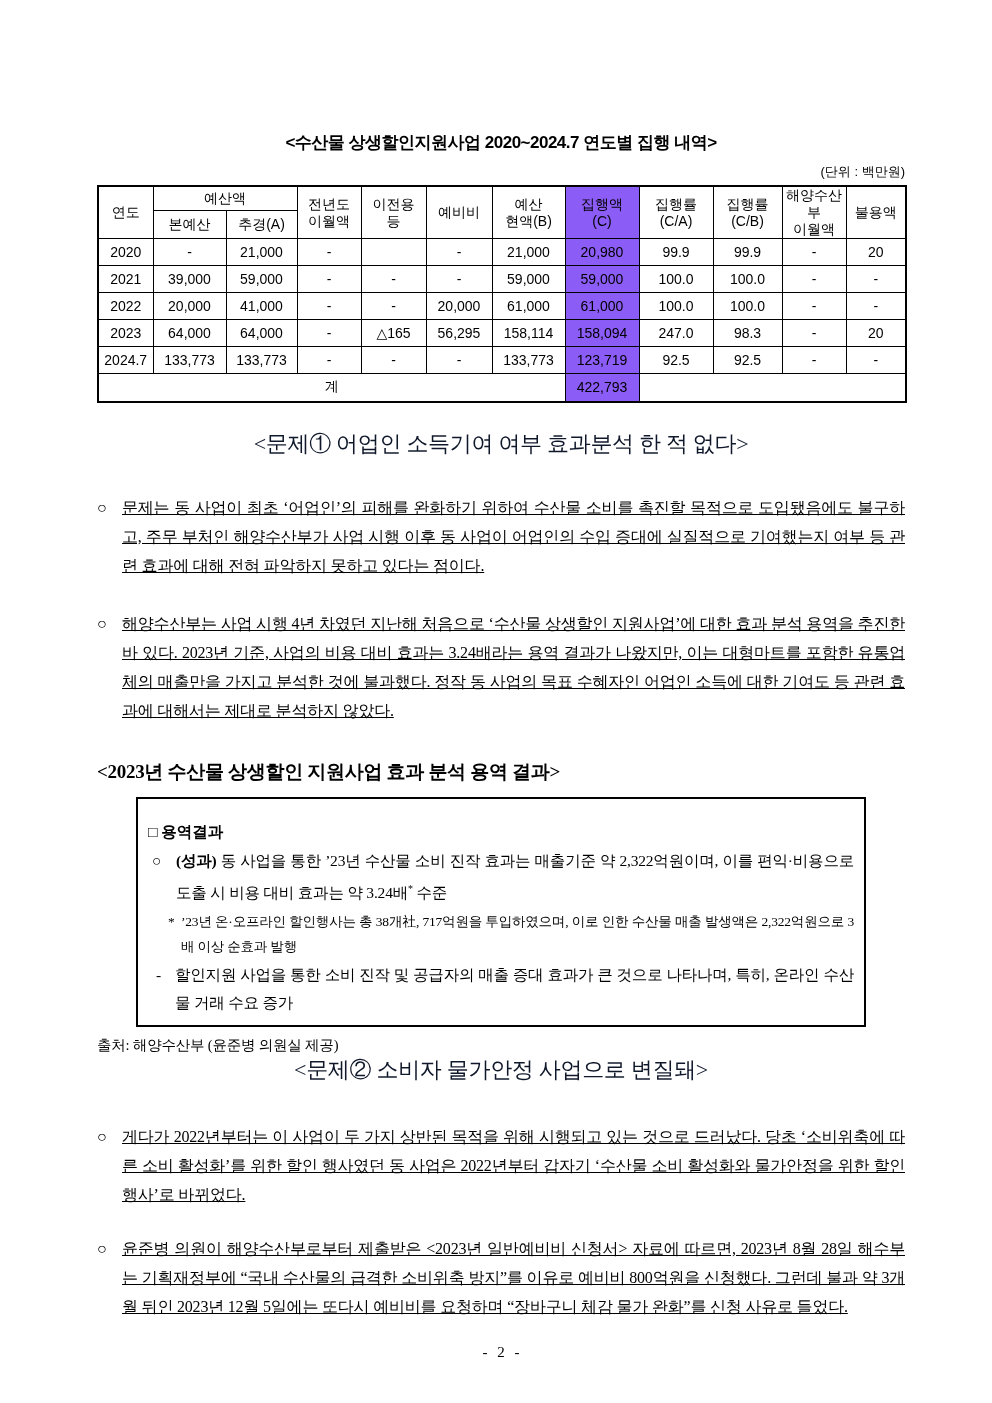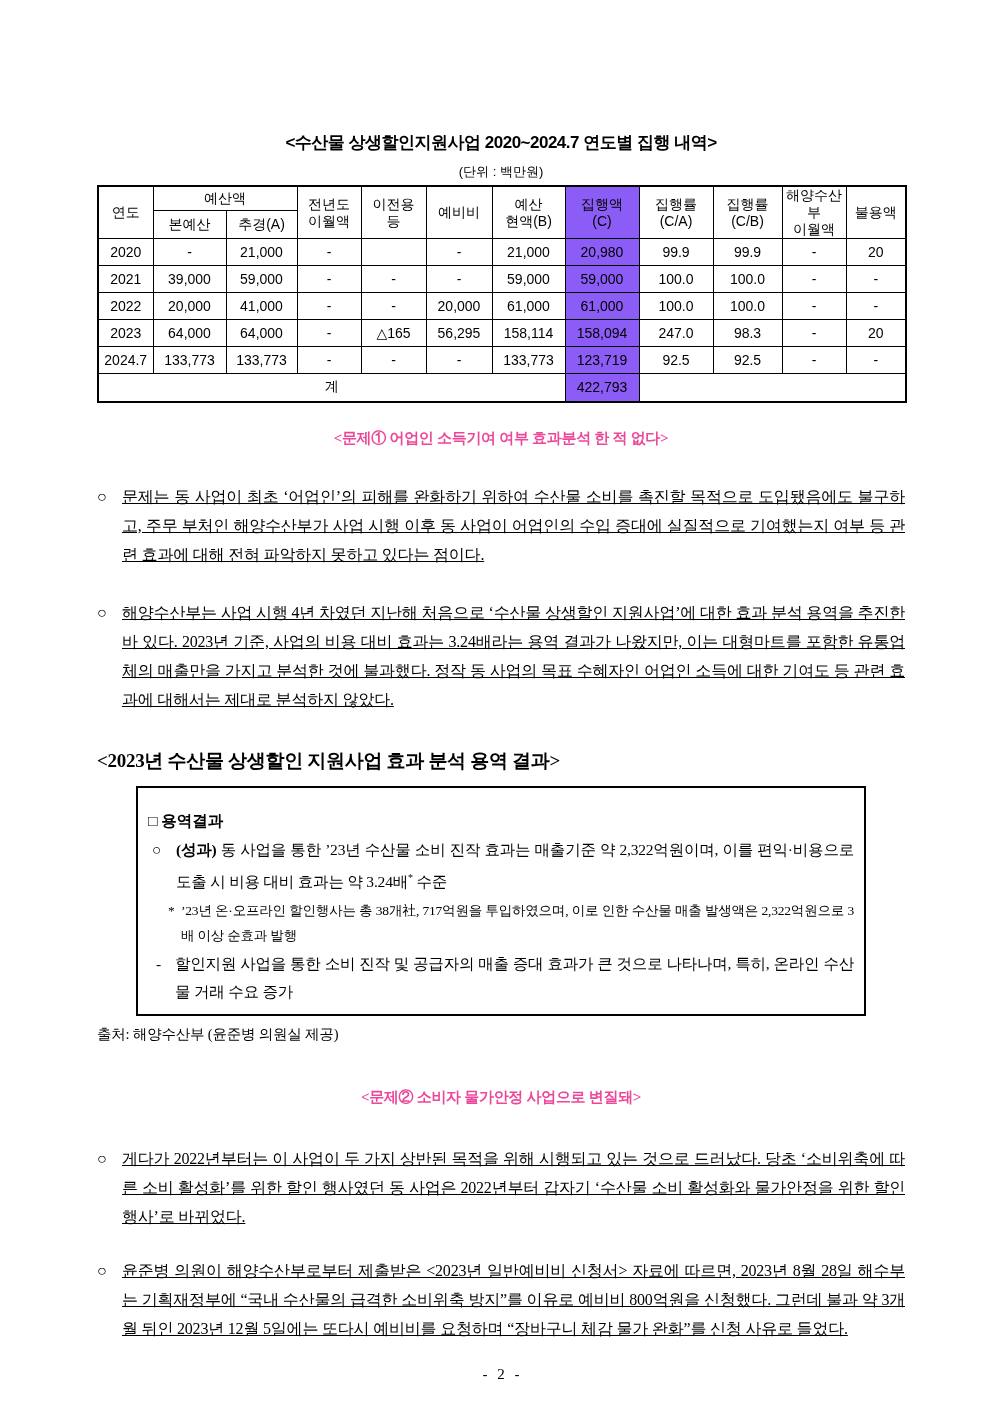--- a/index.html
+++ b/index.html
@@ -2,39 +2,39 @@
 <html><head>
 <meta charset="utf-8">
 <style>
   html,body{margin:0;padding:0;background:#ffffff;}
   .page{position:relative;width:952px;height:1403px;background:#fff;overflow:hidden;
         color:#000;font-family:"Liberation Serif","DejaVu Serif",serif;}
   .content{width:808px;margin-left:97px;}
 
   .doc-title{margin:131px 0 0 0;text-align:center;font-family:"Liberation Sans","DejaVu Sans",sans-serif;
              font-size:17px;font-weight:bold;letter-spacing:-0.5px;}
-  .unit-note{margin-top:9px;text-align:center;font-family:"Liberation Sans","DejaVu Sans",sans-serif;font-size:13px;}
+  .unit-note{margin-top:9px;text-align:right;font-family:"Liberation Sans","DejaVu Sans",sans-serif;font-size:13px;}
 
   table.exec{border-collapse:collapse;table-layout:fixed;width:808px;margin-top:4px;
              font-family:"Liberation Sans","DejaVu Sans",sans-serif;border:2px solid #000;}
   table.exec th,table.exec td{border:1px solid #000;text-align:center;vertical-align:middle;
              font-size:14px;font-weight:normal;padding:0 2px;overflow:hidden;}
   table.exec thead tr.h1{height:23px;}
   table.exec thead tr.h2{height:26px;}
   table.exec tbody tr{height:27px;}
   table.exec tbody tr.total{height:28px;}
   .pre{white-space:pre-line;line-height:1.22;}
   .hl{background:#8b5cf6;}
   td.total-label{text-align:right;padding-right:6px;font-size:15px;}
   td.total-value{font-weight:bold;font-size:15px;}
 
-  .sec-heading{text-align:center;font-size:15px;font-weight:bold;color:#ec4899;
+  .sec-heading{text-align:center;font-size:22px;font-weight:normal;color:#0f172a;
                letter-spacing:-0.3px;margin:0;}
   .sec-heading.first{margin-top:26px;}
-  .sec-heading.second{margin-top:44px;}
+  .sec-heading.second{}
 
   .para{display:flex;font-size:16px;line-height:29px;letter-spacing:-0.2px;}
   .para .bullet{width:25px;flex:none;}
   .para .ptext{flex:1;text-align:justify;text-decoration:underline;}
   .para.p1{margin-top:34px;}
   .para.gap{margin-top:29px;}
 
   .box-title{margin-top:34px;text-align:left;font-size:19px;font-weight:bold;letter-spacing:-0.3px;}
   .result-box{box-sizing:border-box;margin-top:12px;margin-left:39px;width:730px;
               border:2px solid #000;padding:19px 10px 8px 10px;}

